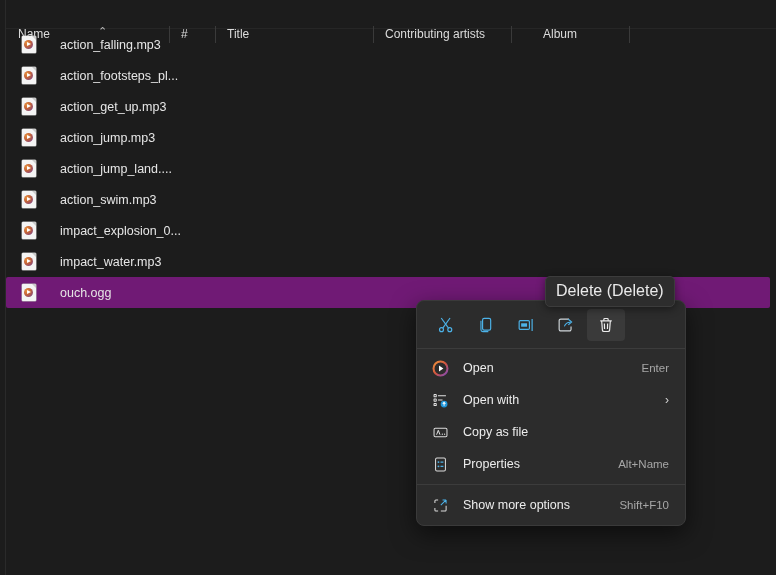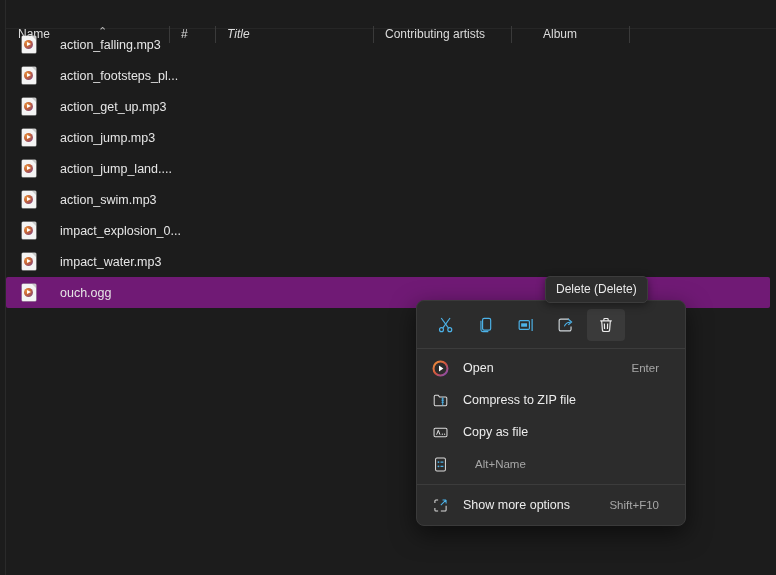--- a/index.html
+++ b/index.html
@@ -56,21 +56,21 @@
   }
   .col + .col::before {
     content: "";
     position: absolute;
     left: 0; top: 6px;
     width: 1px; height: 17px;
     background: #3a3a3a;
   }
   .col-name  { width: 163px; }
   .col-num   { width:  46px; }
-  .col-title { width: 158px; font-style: italic; }
+  .col-title { width: 158px; }
   .col-art   { width: 138px; }
   .col-album { width: 118px; padding-left: 32px; }
   .col-end   { width:   1px; padding-left: 0; }
   .col-end::before {
     content: "";
     position: absolute;
     left: 0; top: 6px;
     width: 1px; height: 17px;
     background: #3a3a3a;
   }
@@ -141,21 +141,21 @@
   }
 
   
   .tooltip {
     position: absolute;
     left: 545px; top: 276px;
     padding: 5px 10px 6px 10px;
     background: #2d2d2d;
     border: 1px solid #3c3c3c;
     border-radius: 5px;
-    font-size: 12px;
+    font-size: 16px;
     color: #eaeaea;
     white-space: nowrap;
     box-shadow: 0 2px 8px rgba(0,0,0,0.45);
     z-index: 40;
   }
 
   
   .context-menu {
     position: absolute;
     left: 416px; top: 300px;
@@ -193,21 +193,21 @@
     background: #3c3c3c;
     margin: 0;
   }
   .cm-items {
     padding: 3px 0 4px 0;
   }
   .cm-item {
     display: flex;
     align-items: center;
     height: 32px;
-    padding: 0 26px 0 14px;
+    padding: 0 16px 0 14px;
     box-sizing: border-box;
     position: relative;
   }
   .cm-ico {
     width: 18px;
     height: 18px;
     flex: 0 0 auto;
     margin-right: 14px;
     display: flex;
     align-items: center;
@@ -401,32 +401,36 @@
             </linearGradient>
           </defs>
           <circle cx="10" cy="10" r="8.2" fill="none" stroke="url(#mpg)" stroke-width="2.4"></circle>
           <path d="M8.2 6.6l5.2 3.4-5.2 3.4z" fill="#ffffff"></path>
         </svg>
       </span>
       <span class="cm-label">Open</span>
       <span class="cm-shortcut">Enter</span>
     </div>
 
-
     <div class="cm-item">
       <span class="cm-ico">
-        <svg width="17" height="17" viewBox="0 0 20 20" fill="none" stroke="#dcdcdc" stroke-width="1.2">
-          <path d="M2.6 5.2a1.4 1.4 0 0 1 1.4-1.4h3.2l1.6 2h7.2a1.4 1.4 0 0 1 1.4 1.4v7.6a1.4 1.4 0 0 1-1.4 1.4H4a1.4 1.4 0 0 1-1.4-1.4z"></path>
-          <line x1="12.6" y1="6.4" x2="12.6" y2="15.6" stroke="#4cb2e8"></line>
-          <path d="M11.2 8.2h2.6M11.2 10.2h2.6M11.2 12.2h2.6" stroke="#4cb2e8" stroke-width="1.1"></path>
-        </svg>
-      </span>
-      <span class="cm-label">Compress to ZIP file</span>
-      <span class="cm-shortcut"></span>
-    </div>
+        <svg width="17" height="17" viewBox="0 0 20 20" fill="none" stroke="#e2e2e2" stroke-width="1.2">
+          <rect x="2.4" y="3" width="2.6" height="2.6" rx="0.4"></rect>
+          <rect x="2.4" y="8.2" width="2.6" height="2.6" rx="0.4"></rect>
+          <rect x="2.4" y="13.4" width="2.6" height="2.6" rx="0.4"></rect>
+          <line x1="7" y1="4.3" x2="16.4" y2="4.3"></line>
+          <line x1="7" y1="9.5" x2="12.4" y2="9.5"></line>
+          <circle cx="14.2" cy="14.2" r="4" fill="#2196d9" stroke="none"></circle>
+          <path d="M14.2 12.2v4M12.6 13.8l1.6-1.7 1.6 1.7" stroke="#ffffff" stroke-width="1.2"></path>
+        </svg>
+      </span>
+      <span class="cm-label">Open with</span>
+      <span class="cm-chevron">›</span>
+    </div>
+
 
     <div class="cm-item">
       <span class="cm-ico">
         <svg width="17" height="17" viewBox="0 0 20 20" fill="none" stroke="#dcdcdc" stroke-width="1.2">
           <rect x="2.4" y="5" width="15.2" height="10" rx="1.4"></rect>
           <path d="M5.4 12.6l2-5.2 2 5.2" stroke="#eaeaea" stroke-width="1.1"></path>
           <circle cx="12.2" cy="12" r="0.75" fill="#eaeaea" stroke="none"></circle>
           <circle cx="14.8" cy="12" r="0.75" fill="#eaeaea" stroke="none"></circle>
         </svg>
       </span>
@@ -437,20 +441,21 @@
     <div class="cm-item">
       <span class="cm-ico">
         <svg width="17" height="17" viewBox="0 0 20 20" fill="none" stroke="#dcdcdc" stroke-width="1.2">
           <rect x="4.2" y="2.4" width="11.6" height="15.2" rx="1.6"></rect>
           <circle cx="7.6" cy="7.2" r="1.1" fill="#4cb2e8" stroke="none"></circle>
           <circle cx="7.6" cy="12.2" r="1.1" fill="#4cb2e8" stroke="none"></circle>
           <line x1="10" y1="7.2" x2="13.4" y2="7.2" stroke="#4cb2e8"></line>
           <line x1="10" y1="12.2" x2="13.4" y2="12.2" stroke="#4cb2e8"></line>
         </svg>
       </span>
+      <span class="cm-label">Properties</span>
       <span class="cm-shortcut">Alt+Name</span>
     </div>
 
     <div class="cm-item-sep"></div>
 
     <div class="cm-item">
       <span class="cm-ico">
         <svg width="17" height="17" viewBox="0 0 20 20" fill="none" stroke="#dcdcdc" stroke-width="1.2">
           <path d="M3.4 7.2V4.6a1.2 1.2 0 0 1 1.2-1.2h2.6"></path>
           <path d="M3.4 12.8v2.6a1.2 1.2 0 0 0 1.2 1.2h2.6"></path>

